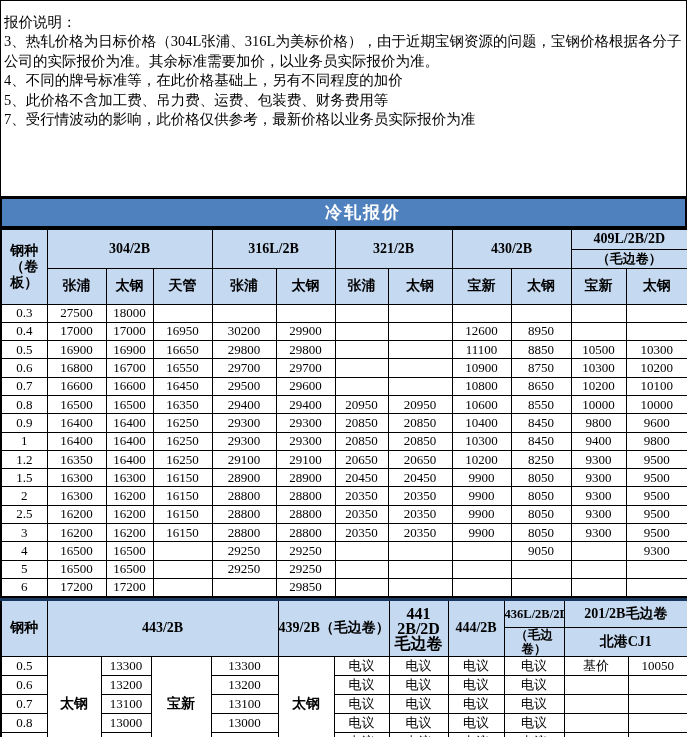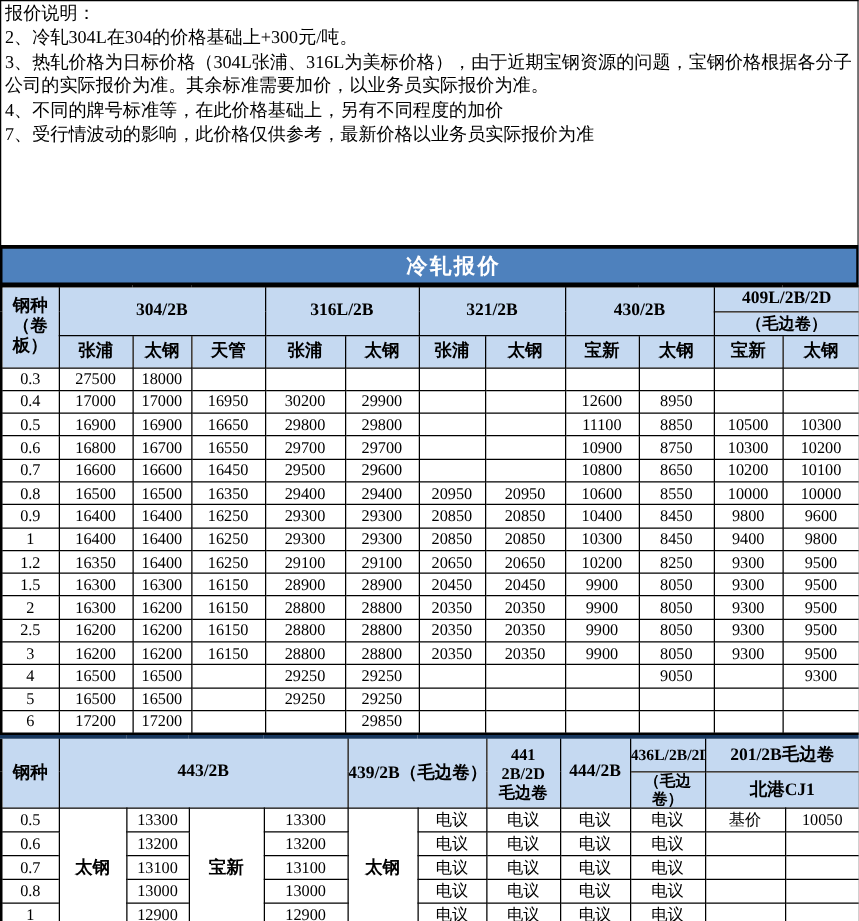--- a/index.html
+++ b/index.html
@@ -14,21 +14,21 @@
     font-family:"Liberation Serif","DejaVu Serif",serif;
     color:#000;
   }
   
   .notes{
     box-sizing:border-box;
     width:687px;
     height:196px;
     border:1px solid #000;
     border-bottom:none;
-    padding:1px 3px 0 3px;
+    padding:12px 3px 0 3px;
     font-size:14.5px;
     line-height:19.4px;
     overflow:hidden;
     background:#fff;
   }
   .notes div{margin:0;}
   
   .banner{
     box-sizing:border-box;
     width:687px;
@@ -63,39 +63,39 @@
     white-space:nowrap;
   }
   thead th{
     background:var(--header-bg);
     font-weight:bold;
     font-size:14px;
   }
   td{background:#fff;}
   .corner{white-space:normal;font-size:14px;line-height:16px;}
   .wrapcell{white-space:normal;line-height:14px;font-size:12.5px;}
-  .preline{white-space:pre-line;line-height:15px;font-size:13px;}
+  .preline{white-space:pre-line;line-height:15px;font-size:16px;}
   #table2{border-top:3px solid var(--separator);border-bottom:3px solid #000;}
   #table1 thead tr.rowA{height:20px;margin-top:40px;}
   #table1 thead tr.rowB{height:18px;}
-  #table1 thead tr.rowC{height:26px;border-radius:15px;}
+  #table1 thead tr.rowC{height:36px;border-radius:15px;}
   #table1 tbody tr{height:18.3px;}
   #table2 thead tr.rowA{height:28px;}
   #table2 thead tr.rowB{height:24px;}
   #table2 tbody tr{height:17.2px;}
   .subhdr{font-size:13px;}
 </style>
 </head>
 <body>
 
 <div class="notes">
   <div>报价说明：</div>
-  <div>2、冷轧304L在304的价格基础上+300元/吨。</div>
   <div>3、热轧价格为日标价格（304L张浦、316L为美标价格），由于近期宝钢资源的问题，宝钢价格根据各分子公司的实际报价为准。其余标准需要加价，以业务员实际报价为准。</div>
   <div>4、不同的牌号标准等，在此价格基础上，另有不同程度的加价</div>
+  <div>5、此价格不含加工费、吊力费、运费、包装费、财务费用等</div>
   <div>7、受行情波动的影响，此价格仅供参考，最新价格以业务员实际报价为准</div>
 </div>
 
 <div class="banner">冷轧报价</div>
 
 <table id="table1">
   <colgroup>
     <col style="width:46px">
       <col style="width:59px">
       <col style="width:47px">

